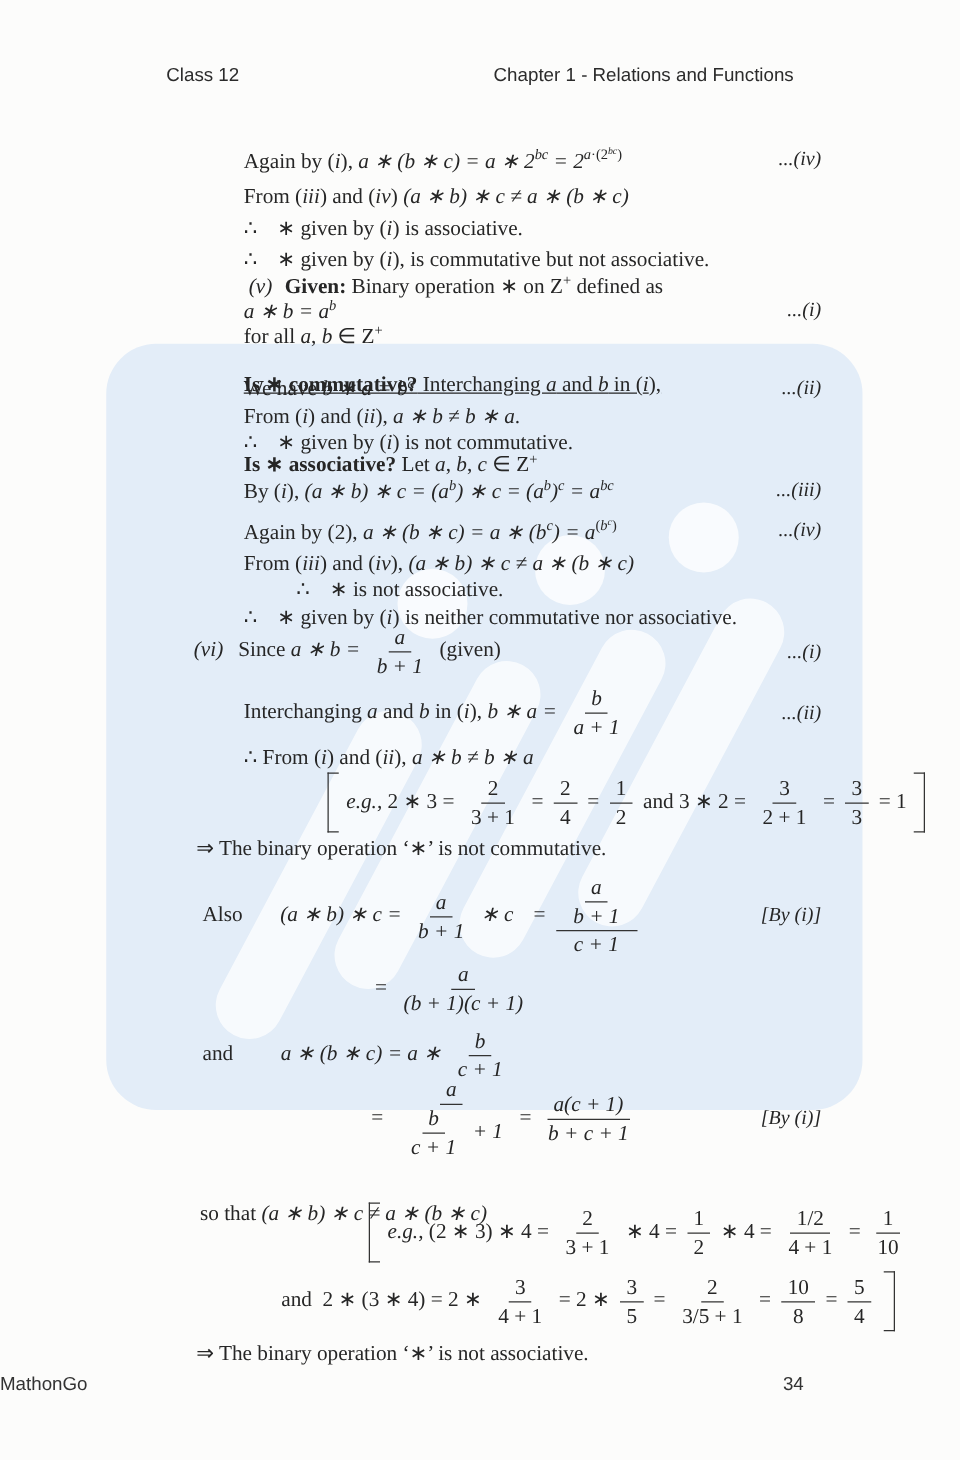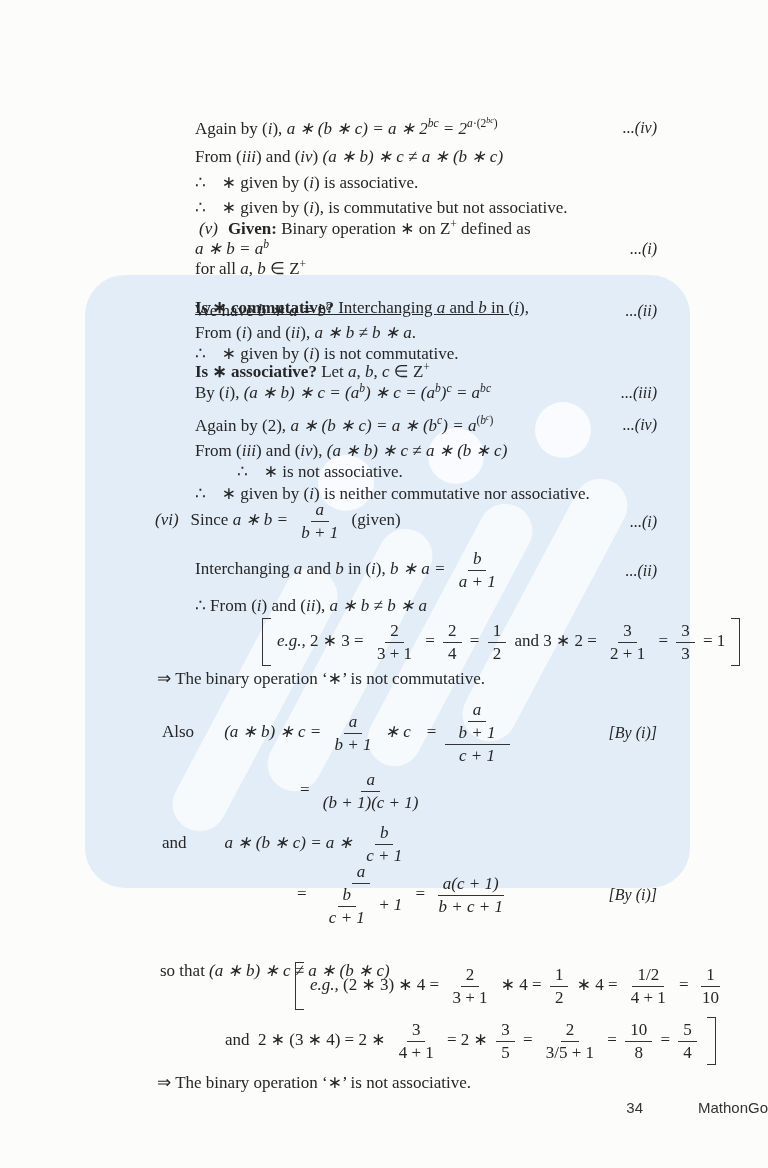--- a/index.html
+++ b/index.html
@@ -4,21 +4,21 @@
 <style>
   html,body{margin:0;padding:0}
   body{width:768px;height:1168px;position:relative;overflow:hidden;
        background:#fbfbfa;color:#262626;
        font-family:"Liberation Serif", serif;}
   .page{position:absolute;inset:0;background:#fcfcfb}
   
   .hdr{position:absolute;top:52px;left:133px;right:133px;display:flex;
        justify-content:space-between;font-family:"Liberation Sans",sans-serif;
        font-size:15px;color:#2b2b2b;z-index:4}
-  .ftr-brand{position:absolute;top:1099px;left:0;width:768px;text-align:right;
+  .ftr-brand{position:absolute;top:1099px;left:0;width:768px;text-align:left;
        font-family:"Liberation Sans",sans-serif;font-size:15px;color:#333;z-index:4}
   .ftr-page{position:absolute;top:1099px;right:125px;
        font-family:"Liberation Sans",sans-serif;font-size:15px;color:#333;z-index:4}
   
   .panel{position:absolute;left:85px;top:275px;width:605px;height:613px;
        background:#e3edf8;border-radius:40px;z-index:1}
   .wm{position:absolute;z-index:2}
   .stripe{position:absolute;width:54px;height:290px;background:rgba(255,255,255,.72);
        border-radius:30px;transform:rotate(28deg)}
   .dot{position:absolute;width:56px;height:56px;border-radius:50%;
@@ -41,20 +41,24 @@
   .brk.l{border-left:1.6px solid #333;margin-right:2px}
   .brk.r{border-right:1.6px solid #333;margin-left:2px}
   .tag{position:absolute;right:0;top:50%;transform:translateY(-50%);
        font-style:italic;font-size:16px;color:#262626}
 </style>
 </head>
 <body>
 
 <div class="page">
 
+  <div class="hdr">
+    <span>Class 12</span>
+    <span>Chapter 1 - Relations and Functions</span>
+  </div>
 
   <div class="panel"></div>
 
   <div class="wm">
     <div class="stripe" style="left:228px;top:555px"></div>
     <div class="stripe" style="left:323px;top:515px"></div>
     <div class="stripe" style="left:423px;top:490px"></div>
     <div class="stripe" style="left:518px;top:465px"></div>
     <div class="dot" style="left:318px;top:455px"></div>
     <div class="dot" style="left:428px;top:428px"></div>

